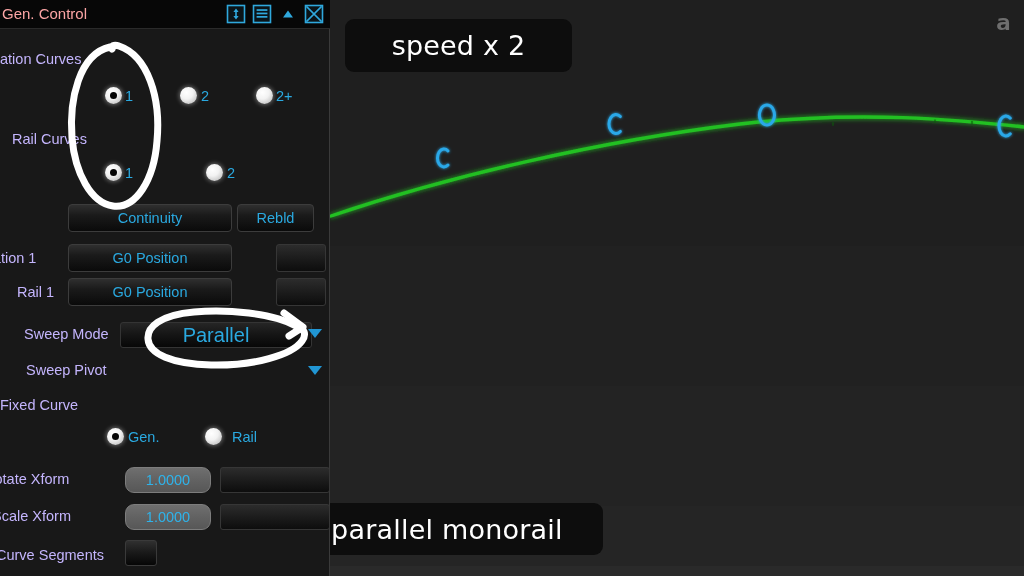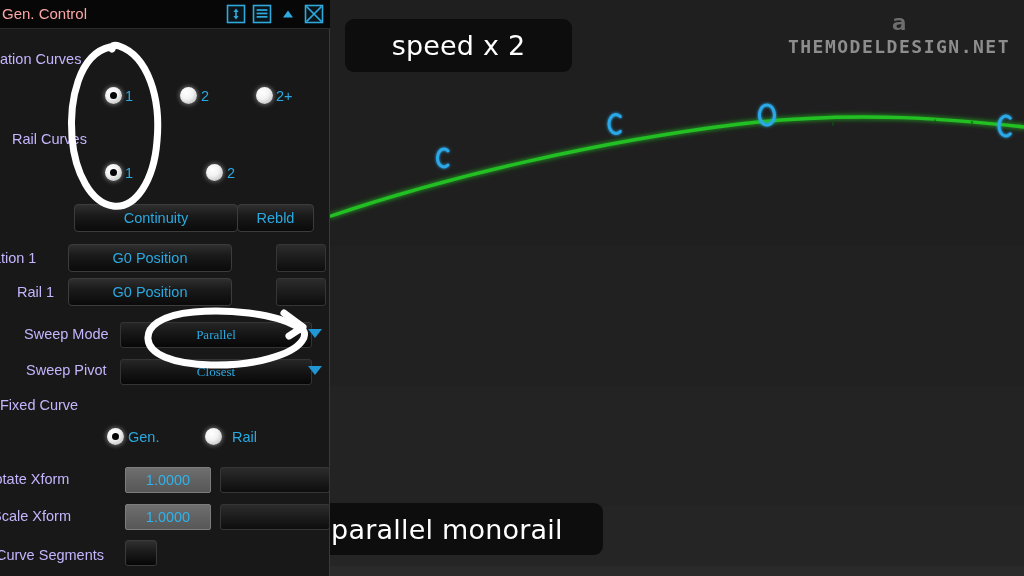--- a/index.html
+++ b/index.html
@@ -166,40 +166,39 @@
   }
 
   
   .combo {
     position: absolute;
     background: linear-gradient(to bottom, #262626 0%, #161616 45%, #070707 100%);
     border: 1px solid #343434;
     border-radius: 3px;
     box-sizing: border-box;
     color: #2aa9e0;
-    font-size: 13px;
+    font-size: 20px;
     display: flex;
     align-items: center;
     justify-content: center;
-    font-family: Liberation Serif, serif;
   }
   .combo-arrow {
     position: absolute;
     width: 0; height: 0;
     border-left: 7px solid transparent;
     border-right: 7px solid transparent;
     border-top: 9px solid #2196d4;
   }
 
   
   .numfield {
     position: absolute;
     background: linear-gradient(to bottom, #6f6f6f 0%, #626262 50%, #575757 100%);
     border: 1px solid #7d7d7d;
-    border-radius: 2px;
+    border-radius: 9px;
     box-sizing: border-box;
     color: #2fb3ea;
     font-size: 14.5px;
     display: flex;
     align-items: center;
     justify-content: center;
   }
   .slot {
     position: absolute;
     background: linear-gradient(to bottom, #2c2c2c 0%, #1c1c1c 50%, #0d0d0d 100%);
@@ -260,21 +259,20 @@
       <g id="profile-markers" filter="url(#glow-cyan)">
           <path d="M 448.03 150.98 A 6.5 9 0 1 0 448.03 165.02" fill="none" stroke="#29a8e8" stroke-width="3" stroke-linecap="round"></path>
           <path d="M 620.34 116.59 A 7 9.5 0 1 0 620.34 131.41" fill="none" stroke="#29a8e8" stroke-width="3" stroke-linecap="round"></path>
           <path d="M 767 105 a 7.5 10 0 1 1 -0.1 0 Z" fill="none" stroke="#29a8e8" stroke-width="3" stroke-linecap="round"></path>
           <path d="M 1010.34 118.2 A 7 10 0 1 0 1010.34 133.8" fill="none" stroke="#29a8e8" stroke-width="3" stroke-linecap="round"></path>
         </g>
     </svg>
 
     <div id="watermark">
       <span class="wm-logo">a</span>
-      <span class="wm-text">THEMODELDESIGN.NET</span>
     </div>
 
     <div class="caption" id="caption-speed">speed x 2</div>
     <div class="caption" id="caption-title">1x1 parallel monorail</div>
   </div>
 
   <div id="panel">
 
     <div id="panel-header">
       <span id="panel-title">Gen. Control</span>
@@ -318,37 +316,36 @@
     <span class="radio-text" style="left:314px; top:88px;">2+</span>
 
     <span class="panel-label" style="left:50px; top:131px;">Rail Curves</span>
 
     <div class="radio on" style="left:143px; top:164px;"></div>
     <span class="radio-text" style="left:163px; top:165px;">1</span>
 
     <div class="radio" style="left:244px; top:164px;"></div>
     <span class="radio-text" style="left:265px; top:165px;">2</span>
 
-    <div class="btn" style="left:112px; top:204px; width:164px; height:28px;">Continuity</div>
+    <div class="btn" style="left:106px; top:204px; width:164px; height:28px;">Continuity</div>
     <div class="btn" style="left:275px; top:204px; width:77px; height:28px;">Rebld</div>
 
     <span class="panel-label" style="left:26px; top:250px;">ration 1</span>
     <div class="btn" style="left:106px; top:244px; width:164px; height:28px;">G0 Position</div>
     <div class="slot" style="left:314px; top:244px; width:50px; height:28px;"></div>
 
     <span class="panel-label" style="left:55px; top:284px;">Rail 1</span>
     <div class="btn" style="left:106px; top:278px; width:164px; height:28px;">G0 Position</div>
     <div class="slot" style="left:314px; top:278px; width:50px; height:28px;"></div>
 
     <span class="panel-label" style="left:62px; top:326px;">Sweep Mode</span>
     <div class="combo" style="left:158px; top:322px; width:192px; height:26px;">Parallel</div>
     <div class="combo-arrow" style="left:346px; top:329px;"></div>
 
     <span class="panel-label" style="left:64px; top:362px;">Sweep Pivot</span>
-    <div class="combo" style="left:158px; top:359px; width:192px; height:26px;">Closest</div>
     <div class="combo-arrow" style="left:346px; top:366px;"></div>
 
     <span class="panel-label" style="left:38px; top:397px;">Fixed Curve</span>
 
     <div class="radio on" style="left:145px; top:428px;"></div>
     <span class="radio-text" style="left:166px; top:429px;">Gen.</span>
 
     <div class="radio" style="left:243px; top:428px;"></div>
     <span class="radio-text" style="left:254px; top:429px;margin-left:16px;">Rail</span>
 

